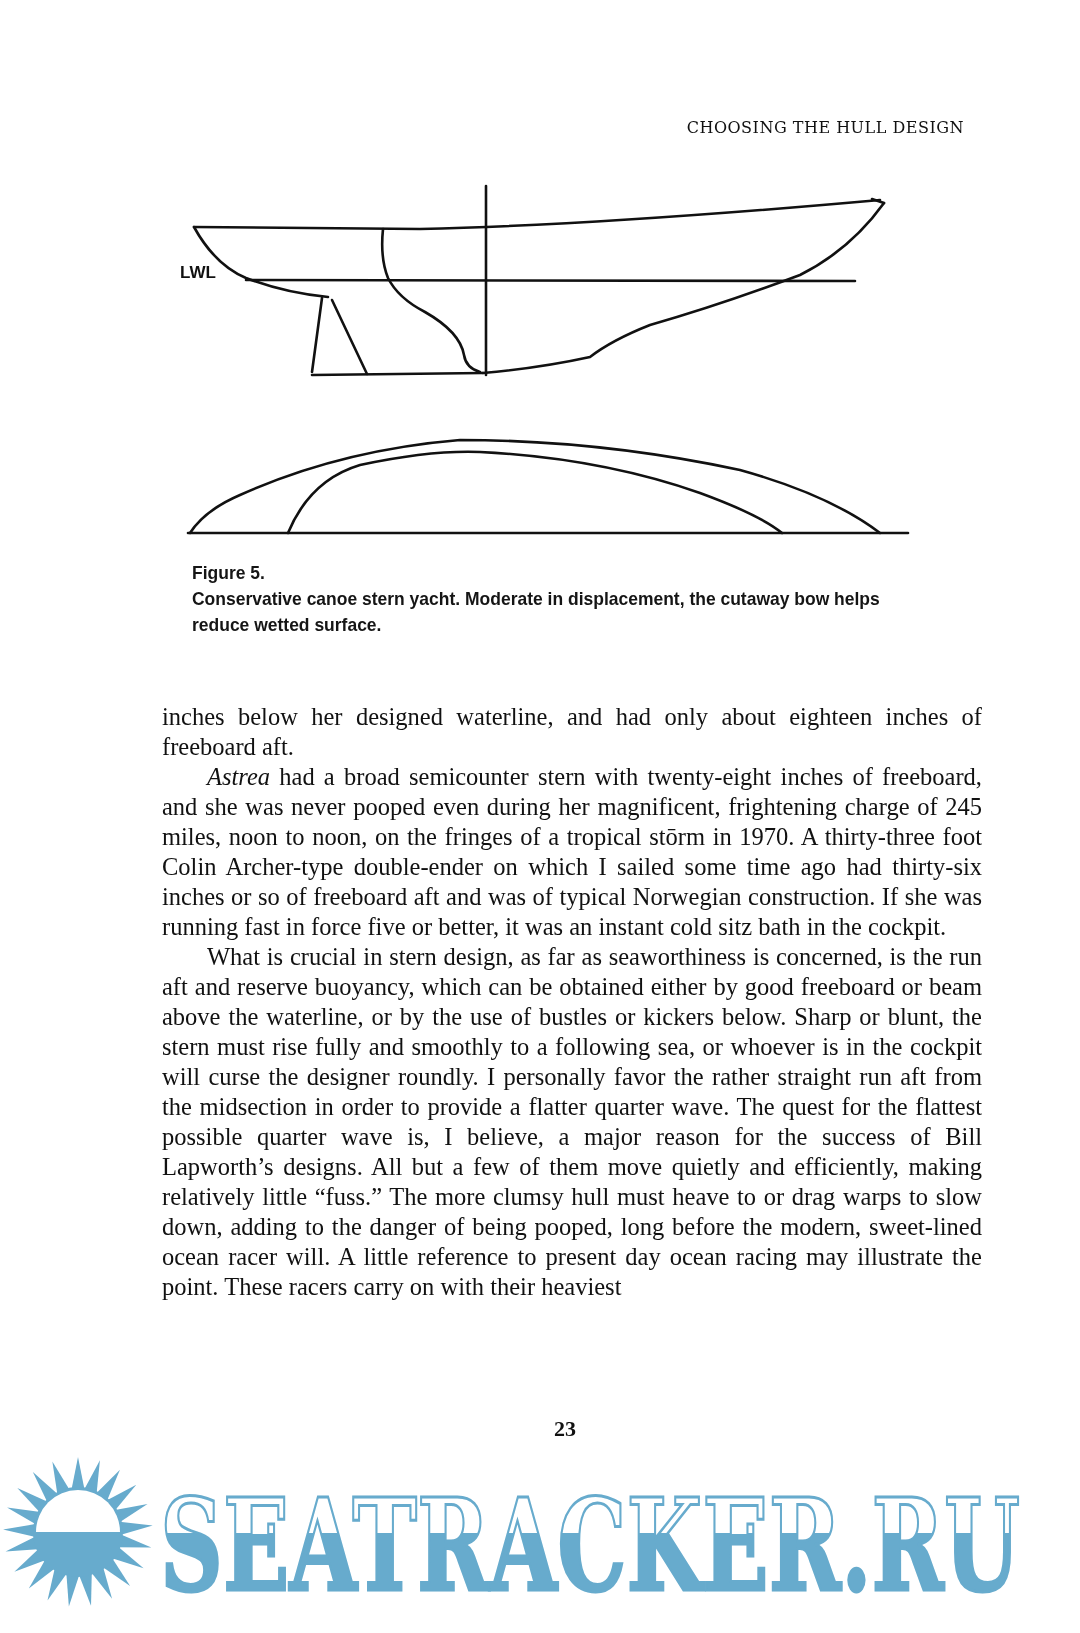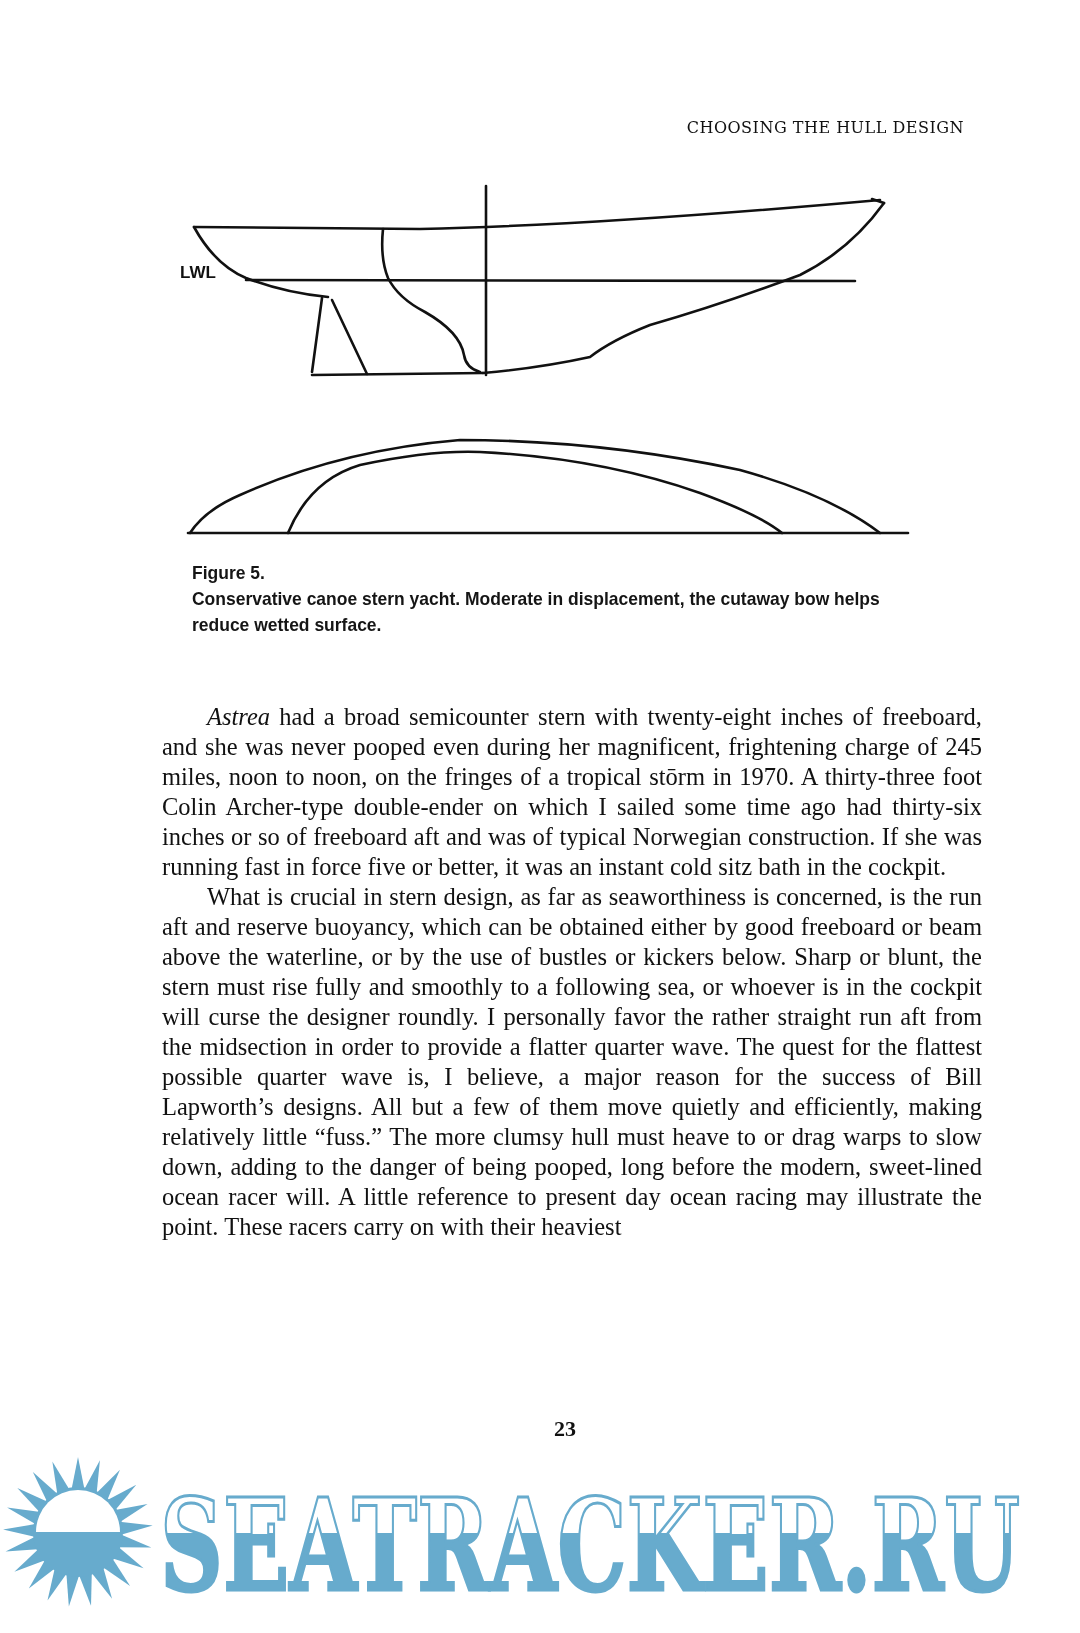--- a/index.html
+++ b/index.html
@@ -60,20 +60,21 @@
   </g>
   <text x="180" y="278" font-family="Liberation Sans, sans-serif" font-weight="bold" font-size="17" fill="#111">LWL</text>
 </svg>
 
 <div class="caption">
   <span class="fig-label">Figure 5.</span>
   <span>Conservative canoe stern yacht.  Moderate in displacement, the cutaway bow helps reduce wetted surface.</span>
 </div>
 
 <div class="body-text">
+  <p>inches below her designed waterline, and had only about eighteen inches of freeboard aft.</p>
   <p class="indent"><em>Astrea</em> <span>had a broad semicounter stern with twenty-eight inches of freeboard, and she was never pooped even during her magnificent, frightening charge of 245 miles, noon to noon, on the fringes of a tropical stōrm in 1970. A thirty-three foot Colin Archer-type double-ender on which I sailed some time ago had thirty-six inches or so of freeboard aft and was of typical Norwegian construction. If she was running fast in force five or better, it was an instant cold sitz bath in the cockpit.</span></p>
   <p class="indent">What is crucial in stern design, as far as seaworthiness is concerned, is the run aft and reserve buoyancy, which can be obtained either by good freeboard or beam above the waterline, or by the use of bustles or kickers below. Sharp or blunt, the stern must rise fully and smoothly to a following sea, or whoever is in the cockpit will curse the designer roundly. I personally favor the rather straight run aft from the midsection in order to provide a flatter quarter wave. The quest for the flattest possible quarter wave is, I believe, a major reason for the success of Bill Lapworth’s designs. All but a few of them move quietly and efficiently, making relatively little “fuss.” The more clumsy hull must heave to or drag warps to slow down, adding to the danger of being pooped, long before the modern, sweet-lined ocean racer will. A little reference to present day ocean racing may illustrate the point. These racers carry on with their heaviest</p>
 </div>
 
 <div class="page-number">23</div>
 
 <svg class="watermark" viewBox="0 0 1080 183" width="1080" height="183">
   <defs>
     <clipPath id="lowerHalf">
         <rect x="0" y="83" width="1080" height="120"></rect>

